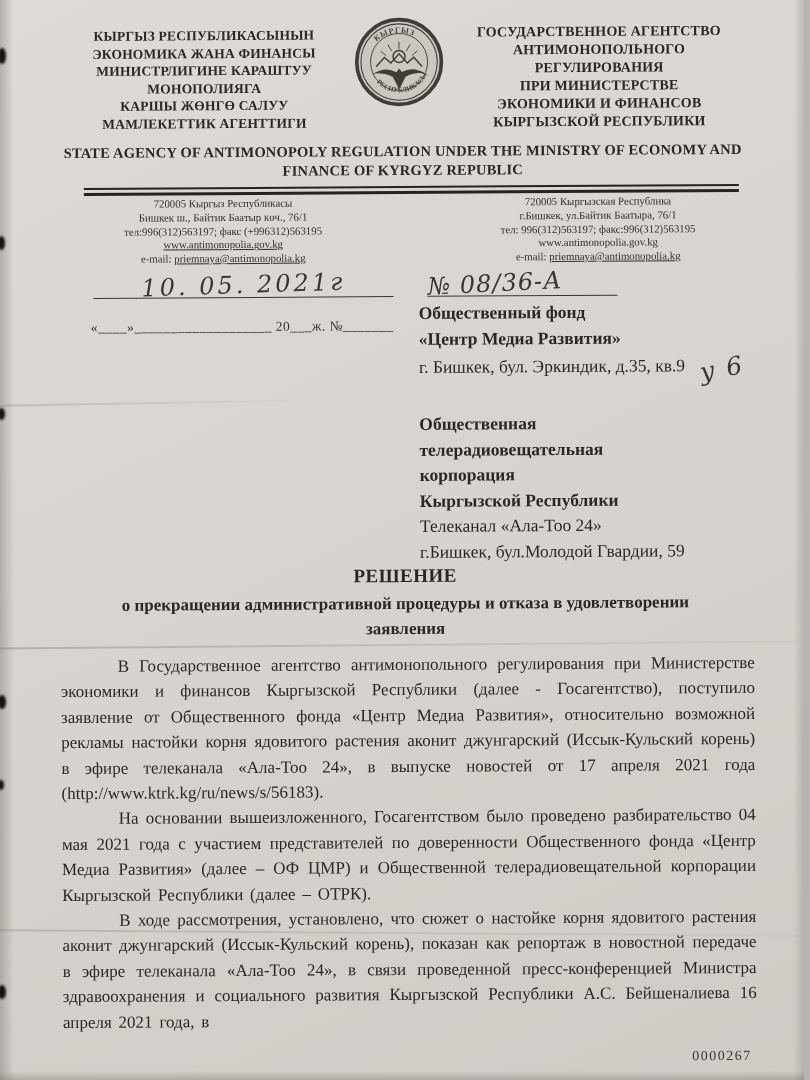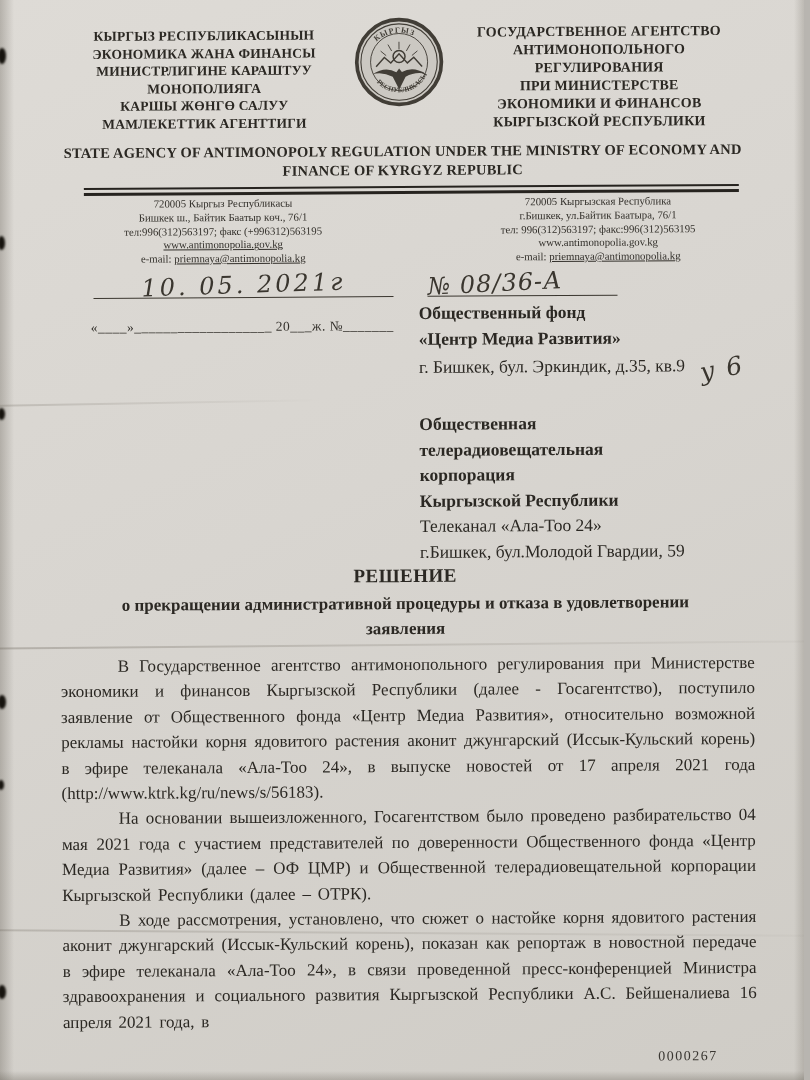--- a/index.html
+++ b/index.html
@@ -47,21 +47,21 @@
 
   
   .decision{position:absolute;top:565px;left:85px;width:640px;text-align:center;}
   .decision-title{font-size:19px;font-weight:bold;letter-spacing:.5px;}
   .decision-sub{margin-top:4px;font-size:17px;line-height:25px;font-weight:bold;}
 
   
   .body-text{position:absolute;top:652px;left:60px;width:694px;font-size:17px;line-height:25.4px;text-align:justify;word-spacing:2.6px;color:#2b2823;}
   .body-text p{margin:0;text-indent:57px;}
 
-  .page-num{position:absolute;top:1050px;left:655px;font-size:14px;letter-spacing:1.5px;color:#3a3732;}
+  .page-num{position:absolute;top:1050px;left:689px;font-size:14px;letter-spacing:1.5px;color:#3a3732;}
 
   
   .blob{position:absolute;left:-2px;background:#17140f;border-radius:50%;filter:blur(1px);}
   .edge-l{position:absolute;left:0;top:0;width:14px;height:100%;background:linear-gradient(90deg,rgba(86,80,70,.30),rgba(86,80,70,0));}
   .edge-r{position:absolute;right:0;top:0;width:10px;height:100%;background:linear-gradient(270deg,rgba(86,80,70,.22),rgba(86,80,70,0));}
   .edge-b{position:absolute;left:0;bottom:0;width:100%;height:9px;background:linear-gradient(0deg,rgba(86,80,70,.28),rgba(86,80,70,0));}
   .crease1{position:absolute;top:644px;left:0;width:100%;height:2px;transform:rotate(-0.5deg);background:linear-gradient(90deg,rgba(110,104,94,.35),rgba(110,104,94,.05));}
   .crease2{position:absolute;top:932px;left:0;width:100%;height:2px;transform:rotate(.4deg);background:linear-gradient(90deg,rgba(110,104,94,.28),rgba(110,104,94,.04));}
   .crease3{position:absolute;top:402px;left:0;width:40%;height:1.5px;transform:rotate(-1deg);background:linear-gradient(90deg,rgba(110,104,94,.25),rgba(110,104,94,0));}
 </style>

